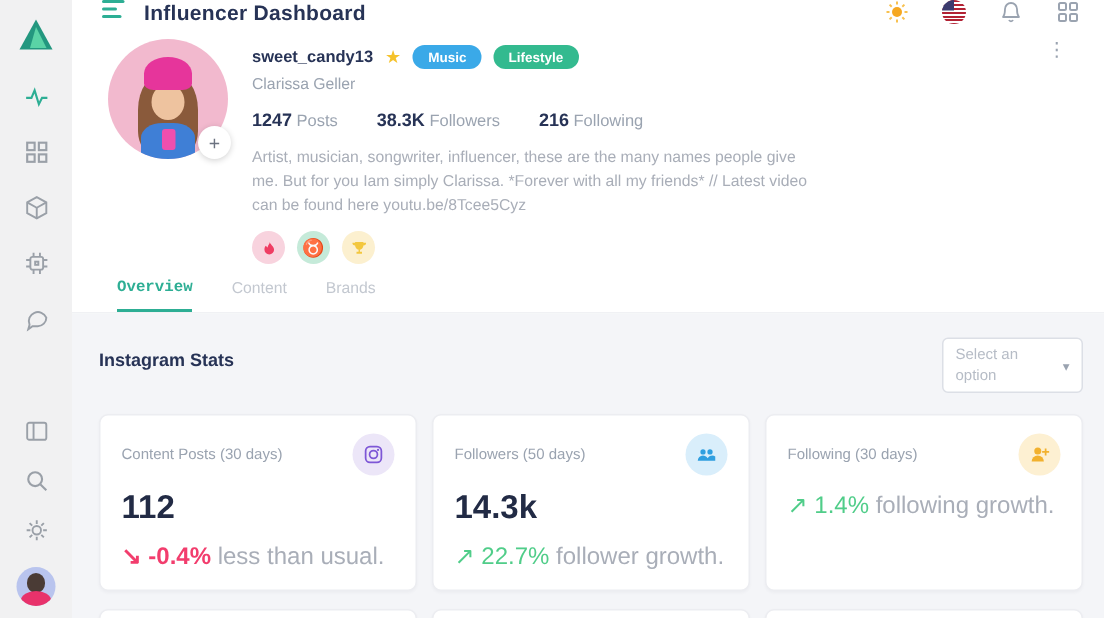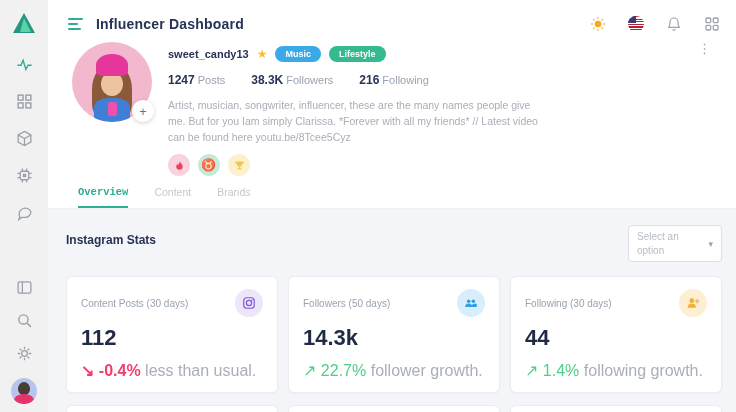--- a/index.html
+++ b/index.html
@@ -14,21 +14,21 @@
   .snav { display:flex; flex-direction:column; align-items:center; gap:20px; }
   .snav-bottom { margin-top:auto; display:flex; flex-direction:column; align-items:center; gap:16px; }
   .sicon { width:17px; height:17px; display:block; cursor:pointer; }
   .sicon svg { width:17px; height:17px; display:block; }
   .side-avatar { width:26px; height:26px; border-radius:50%; background:#b9c4ee; overflow:hidden; position:relative; cursor:pointer; }
   .side-avatar .sa-head { position:absolute; left:7px; top:4px; width:12px; height:13px; border-radius:50% 50% 45% 45%; background:#4a3b35; }
   .side-avatar .sa-shirt { position:absolute; left:3px; top:16px; width:20px; height:12px; border-radius:50% 50% 0 0; background:#e8326b; }
 
   
   .main { flex:1; display:flex; flex-direction:column; }
-  .header { height:40px; background:#fff; display:flex; align-items:center; padding:16px 16px 0 20px; }
+  .header { height:40px; background:#fff; display:flex; align-items:flex-start; padding:0 16px 0 20px; }
   .burger { width:16px; display:flex; flex-direction:column; gap:3px; cursor:pointer; margin-right:12px; }
   .burger span { height:2px; border-radius:2px; background:#2dae94; display:block; }
   .burger .b1{width:15px;} .burger .b2{width:10px;} .burger .b3{width:13px;}
   .htitle { font-size:14px; font-weight:bold; color:#273356; letter-spacing:.2px; }
   .hspacer { flex:1; }
   .hicons { display:flex; align-items:center; gap:22px; }
   .hic { width:16px; height:16px; cursor:pointer; display:block; }
   .flag { width:16px; height:16px; border-radius:50%; overflow:hidden; position:relative;
     background:repeating-linear-gradient(#b22234 0 1.3px,#fff 1.3px 2.6px); }
   .flag .canton { position:absolute; left:0; top:0; width:8px; height:7px; background:#3c3b6e; }
@@ -212,20 +212,21 @@
         </div>
         <span class="plus-btn">+</span>
       </div>
       <div class="pinfo">
         <div class="urow">
           <span class="uname">sweet_candy13</span>
           <span class="star">★</span>
           <span class="badge music">Music</span>
           <span class="badge lifestyle">Lifestyle</span>
         </div>
+        <div class="fullname">Clarissa Geller</div>
         <div class="statsrow">
           <span><b>1247</b><span class="lbl">Posts</span></span>
           <span><b>38.3K</b><span class="lbl">Followers</span></span>
           <span><b>216</b><span class="lbl">Following</span></span>
         </div>
         <p class="bio">Artist, musician, songwriter, influencer, these are the many names people give me. But for you Iam simply Clarissa. *Forever with all my friends* // Latest video can be found here youtu.be/8Tcee5Cyz</p>
         <div class="chips">
           <span class="chip flame">
             <svg width="11" height="11" viewBox="0 0 24 24">
                 <path d="M12 2c2 4-3 5-2 9-2-1-3-2.5-3-2.5C5.5 10 5 12 5 14a7 7 0 0 0 14 0c0-5-5-7-7-12z" fill="#ef3d63"></path>
@@ -298,21 +299,20 @@
           <div class="card-top">
             <span class="card-label">Following (30 days)</span>
             <span class="cicon ci-yellow">
               <svg viewBox="0 0 24 24" fill="#f2b12e">
                   <circle cx="10" cy="8" r="4"></circle>
                   <path d="M3 20a7 7 0 0 1 14 0z"></path>
                   <path d="M18 5h2v3h3v2h-3v3h-2v-3h-3V8h3z"></path>
                 </svg>
             </span>
           </div>
-          <div class="card-value">44</div>
           <div class="card-delta">
             <span class="delta-up"><span>↗</span> <span>1.4%</span></span>
             <span>following growth.</span>
           </div>
         </div>
       </div>
 
       <div class="cards row2">
         <div class="card">
           <div class="card-top">

